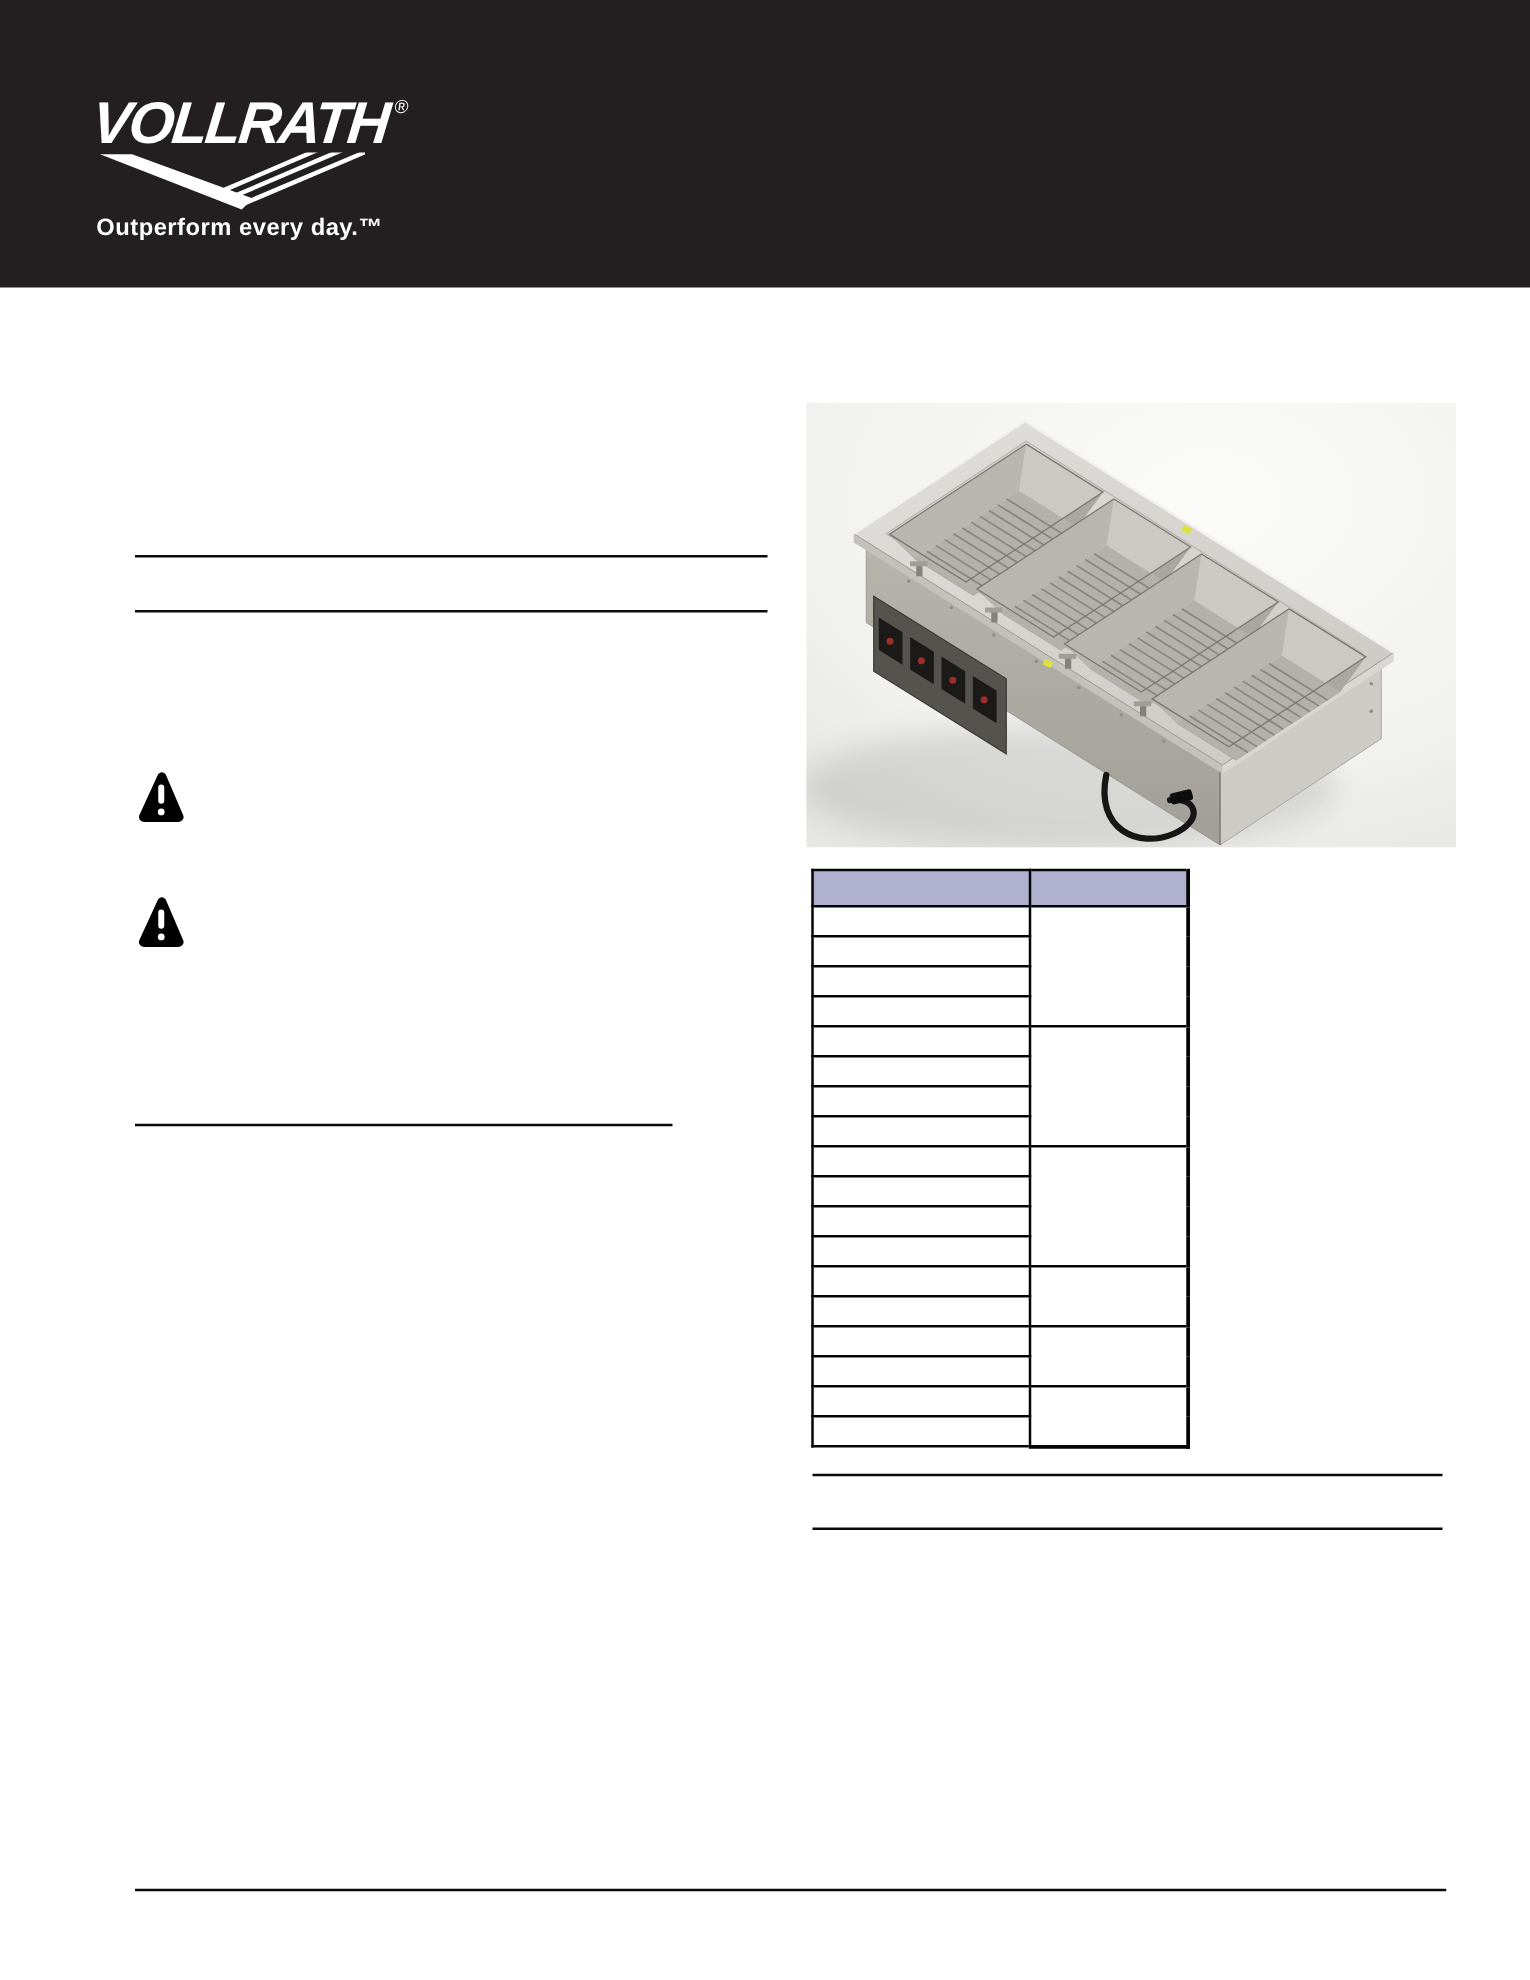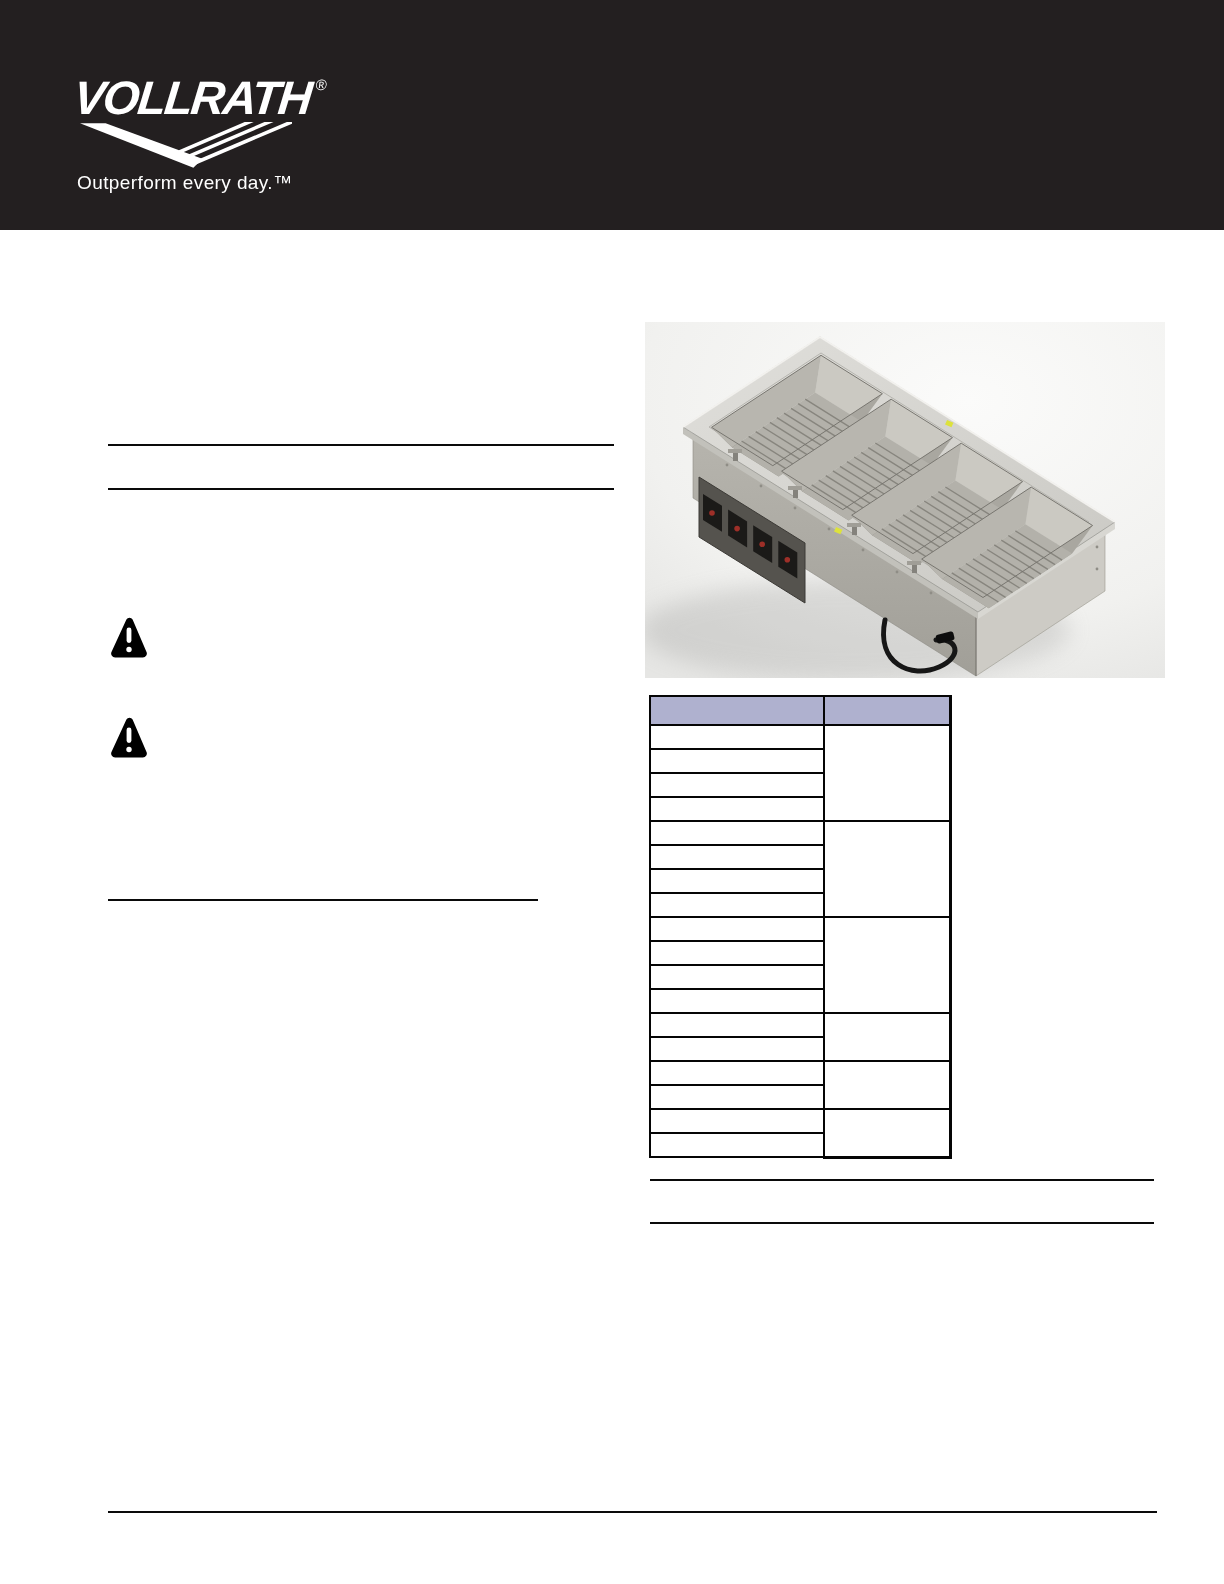--- a/index.html
+++ b/index.html
@@ -17,21 +17,21 @@
   
   .masthead{position:absolute;left:0;top:0;width:1224px;height:230px;background:var(--header-bg);}
   .logo{position:absolute;left:74px;top:74px;color:#ffffff;}
   .logo-text{
     display:inline-block;font-weight:700;font-style:italic;font-size:47px;line-height:1;
     letter-spacing:-2px;transform:skewX(-6deg);white-space:nowrap;
   }
   .logo-reg{font-size:15px;font-style:normal;font-weight:400;position:relative;top:-24px;left:4px;}
   .swoosh{position:absolute;left:80px;top:122px;width:212px;height:46px;display:block;}
   .tagline{
-    position:absolute;left:77px;top:172px;color:#ffffff;font-size:19px;font-weight:400;
+    position:absolute;left:77px;top:172px;color:#ffffff;font-size:19px;font-weight:700;
     letter-spacing:0.4px;white-space:nowrap;
   }
   
   .rule{position:absolute;height:2px;background:var(--rule-color);}
   
   .warn{position:absolute;width:40px;height:44px;}
   
   .figure{position:absolute;left:645px;top:322px;width:520px;height:356px;}
   .figure svg{display:block;width:100%;height:100%;}
   

